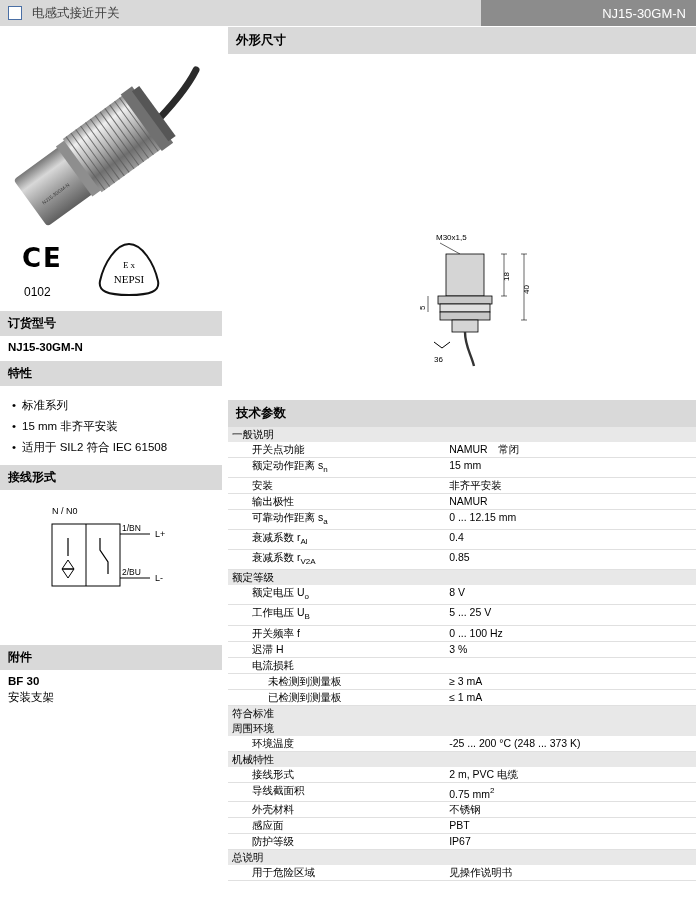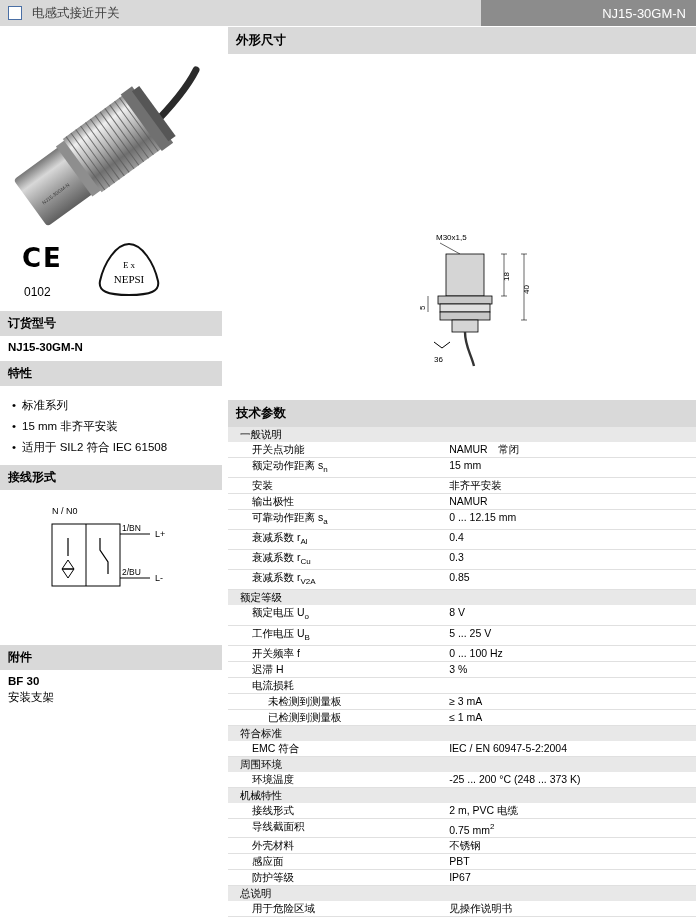--- a/index.html
+++ b/index.html
@@ -164,21 +164,21 @@
     font-size: 10.5px;
   }
   .spec-table td {
     padding: 1px 4px;
     vertical-align: top;
     line-height: 13px;
   }
   .spec-table tr.group td {
     background: #e8e8e8;
     font-weight: normal;
-    padding-left: 12px;
+    padding-left: 4px;
   }
   .spec-table td.label {
     width: 192px;
     padding-left: 24px;
   }
   .spec-table td.label.ind2 {
     padding-left: 40px;
   }
   .spec-table td.val {
     width: 268px;
@@ -359,24 +359,20 @@
           </tr>
           <tr class="row">
             <td class="label">可靠动作距离 s<sub>a</sub></td>
             <td class="val">0 ... 12.15 mm</td>
           </tr>
           <tr class="row">
             <td class="label">衰减系数 r<sub>Al</sub></td>
             <td class="val">0.4</td>
           </tr>
           <tr class="row">
-            <td class="label">衰减系数 r<sub>Cu</sub></td>
-            <td class="val">0.3</td>
-          </tr>
-          <tr class="row">
             <td class="label">衰减系数 r<sub>V2A</sub></td>
             <td class="val">0.85</td>
           </tr>
           <tr class="group">
             <td colspan="2">额定等级</td>
           </tr>
           <tr class="row">
             <td class="label">额定电压  U<sub>o</sub></td>
             <td class="val">8 V</td>
           </tr>
@@ -399,24 +395,20 @@
           <tr class="row">
             <td class="label ind2">未检测到测量板</td>
             <td class="val">≥ 3 mA</td>
           </tr>
           <tr class="row">
             <td class="label ind2">已检测到测量板</td>
             <td class="val">≤ 1 mA</td>
           </tr>
           <tr class="group">
             <td colspan="2">符合标准</td>
-          </tr>
-          <tr class="row">
-            <td class="label">EMC 符合</td>
-            <td class="val">IEC / EN 60947-5-2:2004</td>
           </tr>
           <tr class="group">
             <td colspan="2">周围环境</td>
           </tr>
           <tr class="row">
             <td class="label">环境温度</td>
             <td class="val">-25 ... 200 °C (248 ... 373 K)</td>
           </tr>
           <tr class="group">
             <td colspan="2">机械特性</td>

